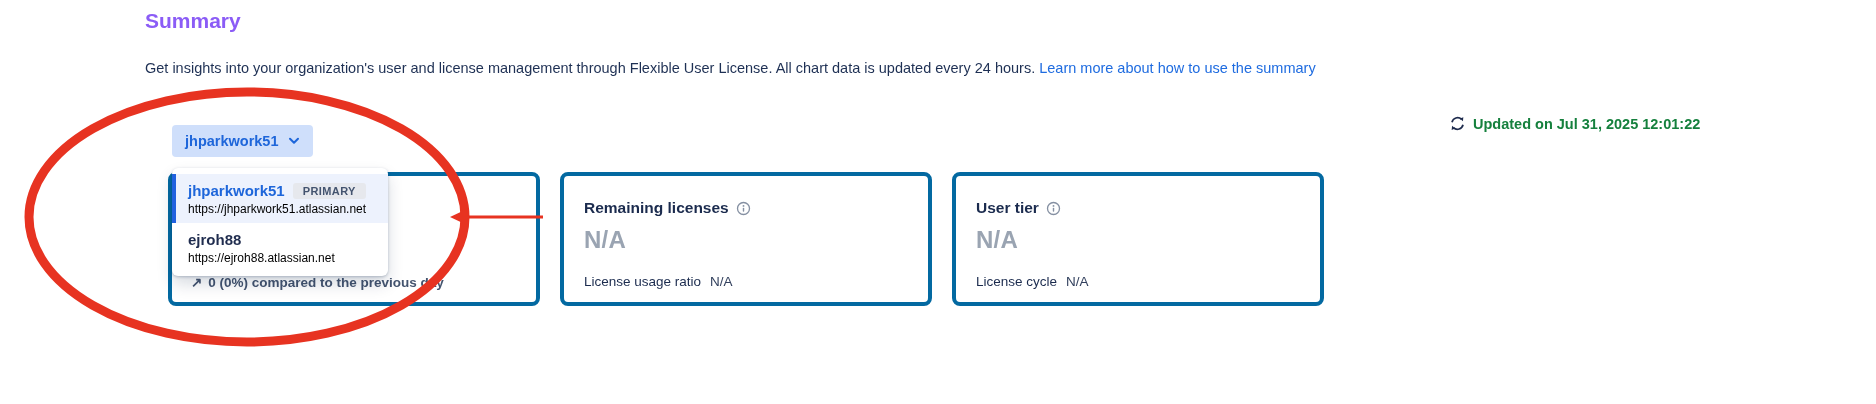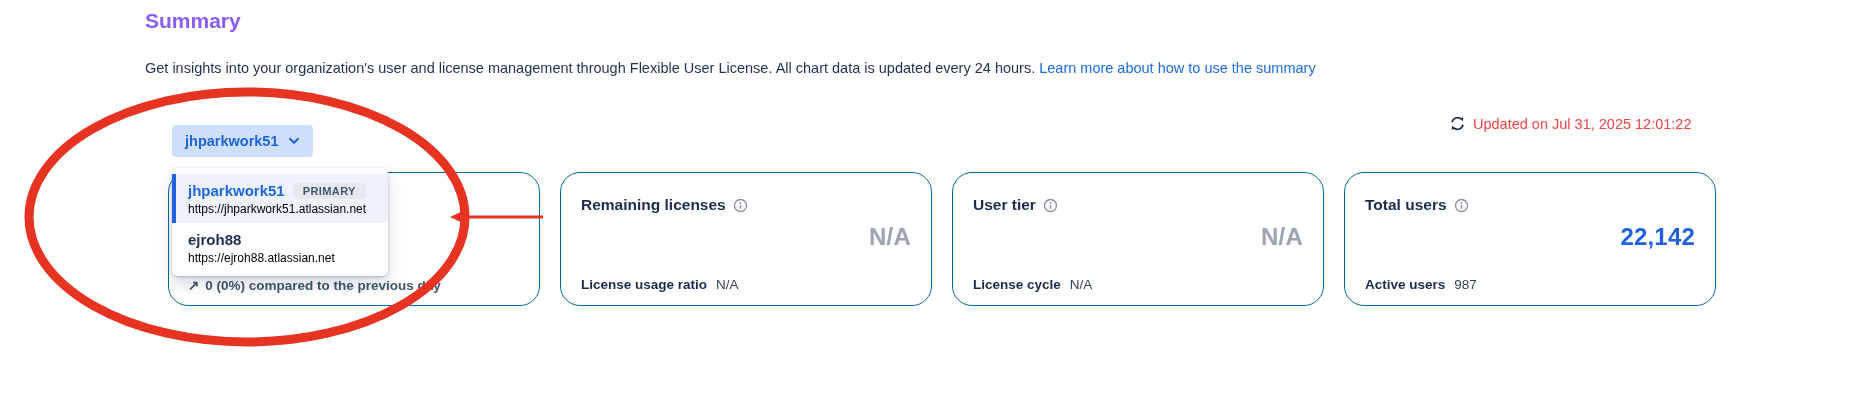--- a/index.html
+++ b/index.html
@@ -7,33 +7,33 @@
     position:relative;width:1876px;height:404px;background:#ffffff;
     font-family:"Liberation Sans",sans-serif;overflow:hidden;
     color:#172b4d;
   }
   
   .page-title{position:absolute;left:145px;top:9px;font-size:21px;font-weight:700;color:#8b5cf6;}
   .description{position:absolute;left:145px;top:60px;width:1520px;font-size:14.5px;color:#1e3054;}
   .learn-link{color:#1f6ce0;text-decoration:none;margin-left:4px;cursor:pointer;}
   
   .updated{position:absolute;left:1449px;top:115px;display:flex;align-items:center;gap:7px;
-    font-size:14.5px;font-weight:400;color:#ef4444;}
+    font-size:14.5px;font-weight:700;color:#15803d;}
   
   .pill{position:absolute;left:172px;top:125px;height:32px;display:inline-flex;align-items:center;
     gap:9px;padding:0 13px;background:#cfdffb;border:none;border-radius:4px;cursor:pointer;
     color:#1e66da;font-family:inherit;font-size:14.5px;font-weight:700;}
   
   .cards{position:absolute;left:168px;top:172px;display:flex;gap:20px;}
-  .card{box-sizing:border-box;width:372px;height:134px;background:#fff;border:1px solid #0369a1;
-    border-radius:20px;padding:23px 20px 13px 20px;position:relative;text-align:right;}
+  .card{box-sizing:border-box;width:372px;height:134px;background:#fff;border:4px solid #0369a1;
+    border-radius:8px;padding:23px 20px 13px 20px;position:relative;}
   .card-title-row{display:flex;align-items:center;gap:7px;font-size:15.5px;font-weight:700;color:#1b2b4e;}
   .card-value{margin-top:9px;font-size:24px;font-weight:700;letter-spacing:.2px;}
   .card-footer{position:absolute;left:20px;bottom:13px;display:flex;gap:9px;font-size:13.5px;align-items:baseline;}
-  .card-footer .f-label{font-weight:700;color:#1b2b4e;}
+  .card-footer .f-label{font-weight:400;color:#1b2b4e;}
   .card-footer .f-value{font-weight:400;color:#33415e;}
   .trend-row{position:absolute;left:19px;bottom:12px;display:flex;align-items:baseline;gap:6px;
     font-size:13.5px;font-weight:700;color:#44546f;}
   
   .menu{position:absolute;left:172px;top:168px;width:216px;background:#fff;border-radius:6px;
     box-shadow:0 1px 3px rgba(9,30,66,.25),0 8px 16px rgba(9,30,66,.16);
     padding:6px 0 4px;z-index:10;overflow:hidden;}
   .menu-item{padding:8px 12px 7px 16px;cursor:pointer;}
   .menu-item.selected{background:#edf2fd;border-left:4px solid #2161df;padding-left:12px;}
   .mi-name-row{display:flex;align-items:center;gap:8px;}
@@ -113,37 +113,20 @@
           </svg>
         </span>
       </div>
       <div class="card-value" style="color: rgb(154, 164, 178);">N/A</div>
       <div class="card-footer">
         <span class="f-label">License cycle</span>
         <span class="f-value">N/A</span>
       </div>
     </div>
 
-    <div class="card">
-      <div class="card-title-row">
-        <span>Total users</span>
-        <span class="icon">
-          <svg width="15" height="15" viewBox="0 0 16 16">
-            <circle cx="8" cy="8" r="6.4" fill="none" stroke="#8590a2" stroke-width="1.4"></circle>
-            <circle cx="8" cy="5.2" r="1" fill="#8590a2"></circle>
-            <rect x="7.25" y="7.2" width="1.5" height="4.2" rx="0.7" fill="#8590a2"></rect>
-          </svg>
-        </span>
-      </div>
-      <div class="card-value" style="color: rgb(33, 96, 223);">22,142</div>
-      <div class="card-footer">
-        <span class="f-label">Active users</span>
-        <span class="f-value">987</span>
-      </div>
-    </div>
 
   </div>
 
   <div class="menu">
     <div class="menu-item selected">
       <div class="mi-name-row">
         <span class="mi-name">jhparkwork51</span>
         <span class="badge">PRIMARY</span>
       </div>
       <div class="mi-url">https://jhparkwork51.atlassian.net</div>

